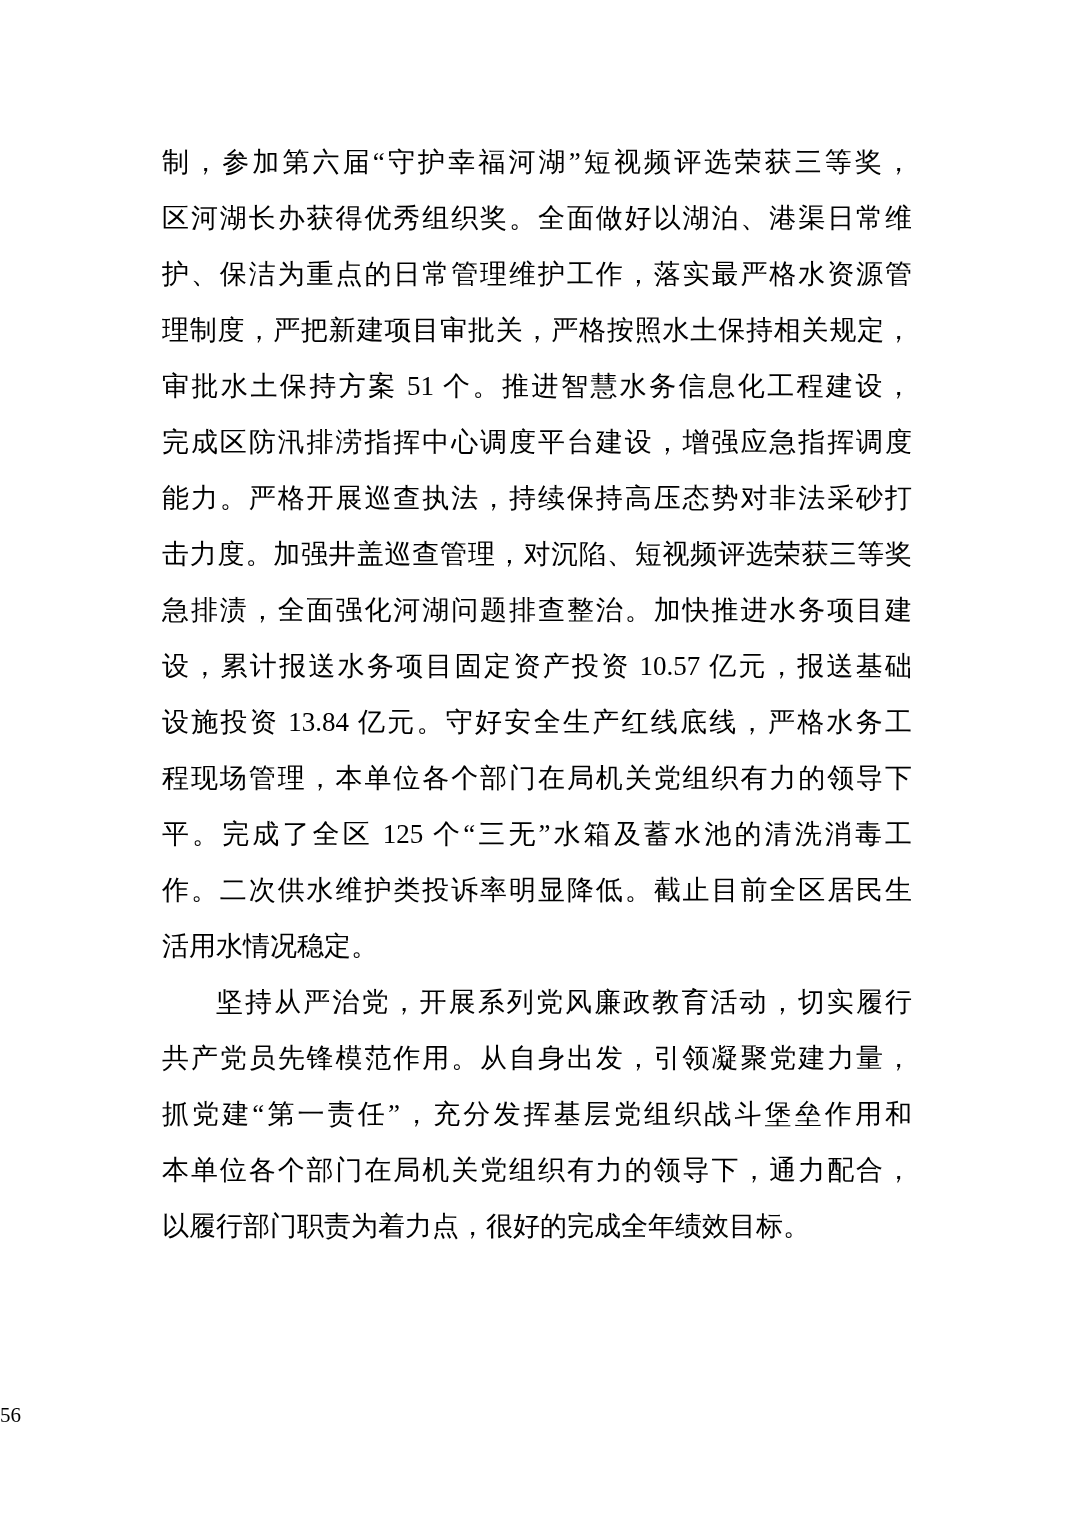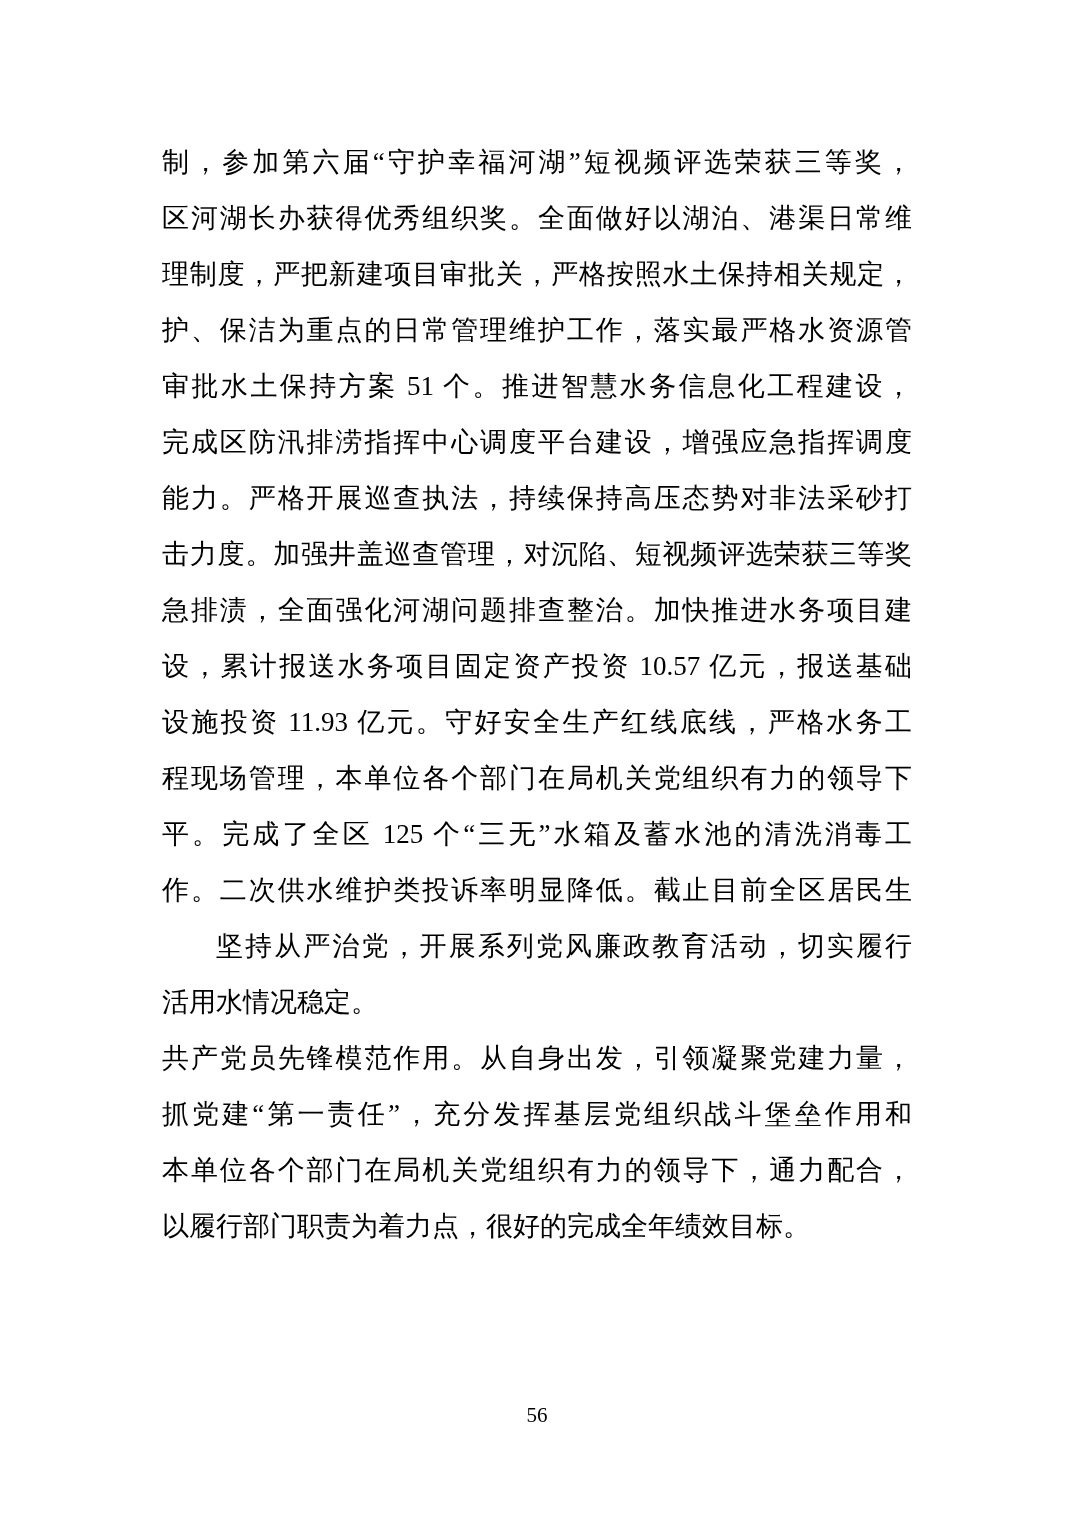--- a/index.html
+++ b/index.html
@@ -36,49 +36,48 @@
     text-align-last: left;
   }
   .line.indent {
     text-indent: 2em;
   }
   .page-number {
     position: absolute;
     top: 1400px;
     left: 0;
     width: 100%;
-    text-align: center;
     font-size: 21px;
     line-height: 30px;
     color: #000000;
   }
 </style>
 </head>
 <body>
 
 <div class="page">
   <div class="text-block">
 
     <div class="line">制，参加第六届“守护幸福河湖”短视频评选荣获三等奖，</div>
     <div class="line">区河湖长办获得优秀组织奖。全面做好以湖泊、港渠日常维</div>
+    <div class="line">护、保洁为重点的日常管理维护工作，落实最严格水资源管</div>
     <div class="line">理制度，严把新建项目审批关，严格按照水土保持相关规定，</div>
-    <div class="line">护、保洁为重点的日常管理维护工作，落实最严格水资源管</div>
     <div class="line">审批水土保持方案 51 个。推进智慧水务信息化工程建设，</div>
     <div class="line">完成区防汛排涝指挥中心调度平台建设，增强应急指挥调度</div>
     <div class="line">能力。严格开展巡查执法，持续保持高压态势对非法采砂打</div>
     <div class="line">击力度。加强井盖巡查管理，对沉陷、短视频评选荣获三等奖</div>
     <div class="line">急排渍，全面强化河湖问题排查整治。加快推进水务项目建</div>
     <div class="line">设，累计报送水务项目固定资产投资 10.57 亿元，报送基础</div>
-    <div class="line">设施投资 11.93 亿元。守好安全生产红线底线，严格水务工</div>
+    <div class="line">设施投资 13.84 亿元。守好安全生产红线底线，严格水务工</div>
     <div class="line">程现场管理，本单位各个部门在局机关党组织有力的领导下</div>
     <div class="line">平。完成了全区 125 个“三无”水箱及蓄水池的清洗消毒工</div>
     <div class="line">作。二次供水维护类投诉率明显降低。截止目前全区居民生</div>
+    <div class="line para-end">活用水情况稳定。</div>
+
     <div class="line indent">坚持从严治党，开展系列党风廉政教育活动，切实履行</div>
-
-    <div class="line para-end">活用水情况稳定。</div>
     <div class="line">共产党员先锋模范作用。从自身出发，引领凝聚党建力量，</div>
     <div class="line">抓党建“第一责任”，充分发挥基层党组织战斗堡垒作用和</div>
     <div class="line">本单位各个部门在局机关党组织有力的领导下，通力配合，</div>
     <div class="line para-end">以履行部门职责为着力点，很好的完成全年绩效目标。</div>
   </div>
 
   <div class="page-number">56</div>
 </div>
 
 </body></html>

